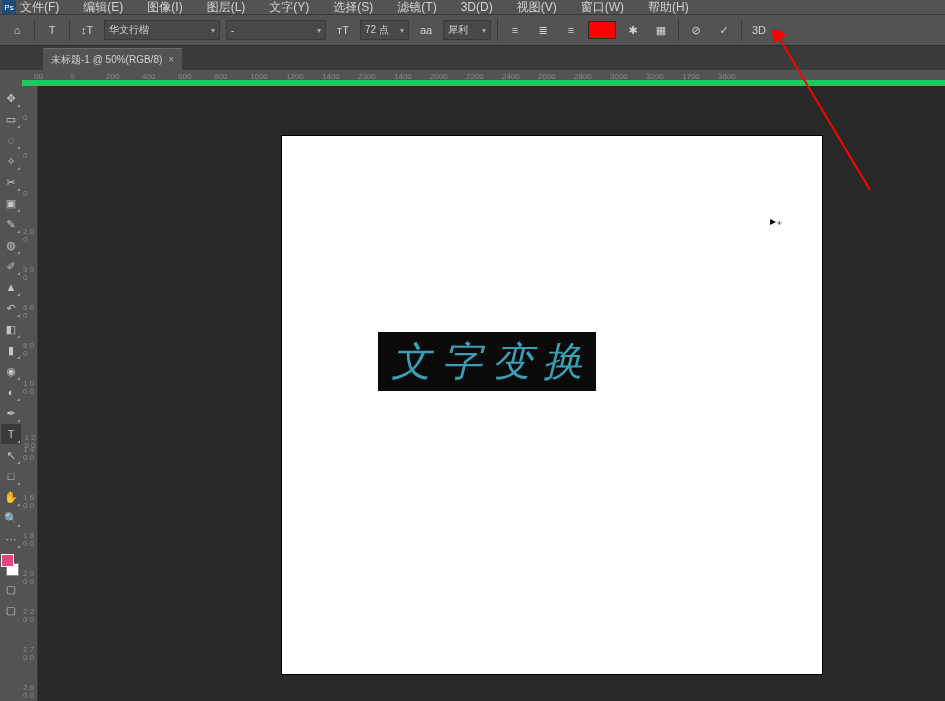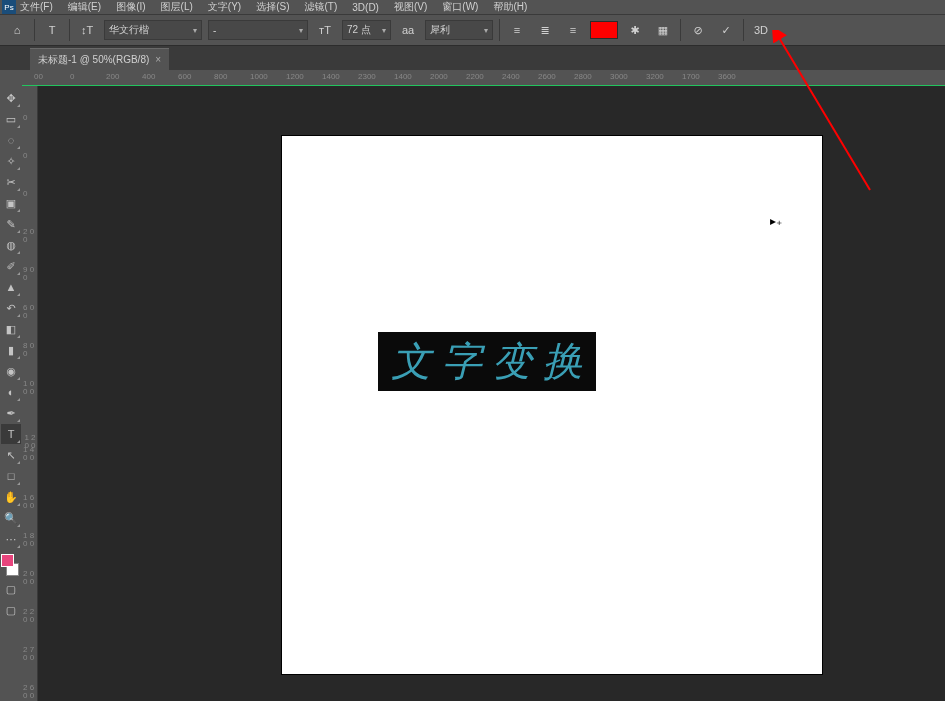--- a/index.html
+++ b/index.html
@@ -14,22 +14,22 @@
       position: relative;
     }
     
     
     .menubar {
       height: 14px;
       background: #535353;
       display: flex;
       align-items: center;
       padding-left: 18px;
-      gap: 11px;
-      font-size: 10px;
+      gap: 20px;
+      font-size: 12px;
     }
     .menubar-item {
       color: #d1d1d1;
       cursor: pointer;
       padding: 0 2px;
     }
     .app-icon {
       position: absolute;
       left: 2px;
       top: 0;
@@ -93,21 +93,21 @@
       background: rgba(255,255,255,0);
       border-radius: 2px;
     }
     
     
     .tab-bar {
       height: 24px;
       background: #3a3a3a;
       display: flex;
       align-items: flex-end;
-      padding-left: 30px;
+      padding-left: 43px;
     }
     .doc-tab {
       background: #535353;
       height: 22px;
       padding: 0 8px;
       display: flex;
       align-items: center;
       gap: 6px;
       font-size: 10px;
       color: #d1d1d1;
@@ -116,21 +116,21 @@
     .tab-close {
       color: #aaa;
       font-size: 10px;
       cursor: pointer;
     }
     
     
     .ruler-top {
       height: 16px;
       background: #535353;
-      border-bottom: 1px solid #22c55e;
+      border-bottom: 6px solid #22c55e;
       position: relative;
       margin-left: 22px;
       overflow: hidden;
     }
     .ruler-tick {
       position: absolute;
       font-size: 8px;
       color: #888;
       top: 2px;
     }
@@ -283,35 +283,35 @@
   <span class="menubar-item">窗口(W)</span>
   <span class="menubar-item">帮助(H)</span>
 </div>
 
 <div class="options-bar">
   <span class="opt-btn">⌂</span>
   <span class="opt-divider"></span>
   <span class="opt-btn">T</span>
   <span class="opt-divider"></span>
   <span class="opt-btn">↕T</span>
-  <div class="opt-select" style="width:98px">
+  <div class="opt-select" style="width:116px">
     <span>华文行楷</span>
     <span class="arrow" style="margin-left:auto">▾</span>
   </div>
   <div class="opt-select" style="width:100px">
     <span>-</span>
     <span class="arrow" style="margin-left:auto">▾</span>
   </div>
   <span class="opt-btn">тT</span>
   <div class="opt-select" style="width:49px">
     <span>72 点</span>
     <span class="arrow" style="margin-left:auto">▾</span>
   </div>
   <span class="opt-btn">aa</span>
-  <div class="opt-select" style="width:68px">
+  <div class="opt-select" style="width:48px">
     <span>犀利</span>
     <span class="arrow" style="margin-left:auto">▾</span>
   </div>
   <span class="opt-divider"></span>
   <span class="opt-btn">≡</span>
   <span class="opt-btn">≣</span>
   <span class="opt-btn">≡</span>
   <div class="color-swatch" title="#ff0000"></div>
   <span class="opt-btn">✱</span>
   <span class="opt-btn">▦</span>

